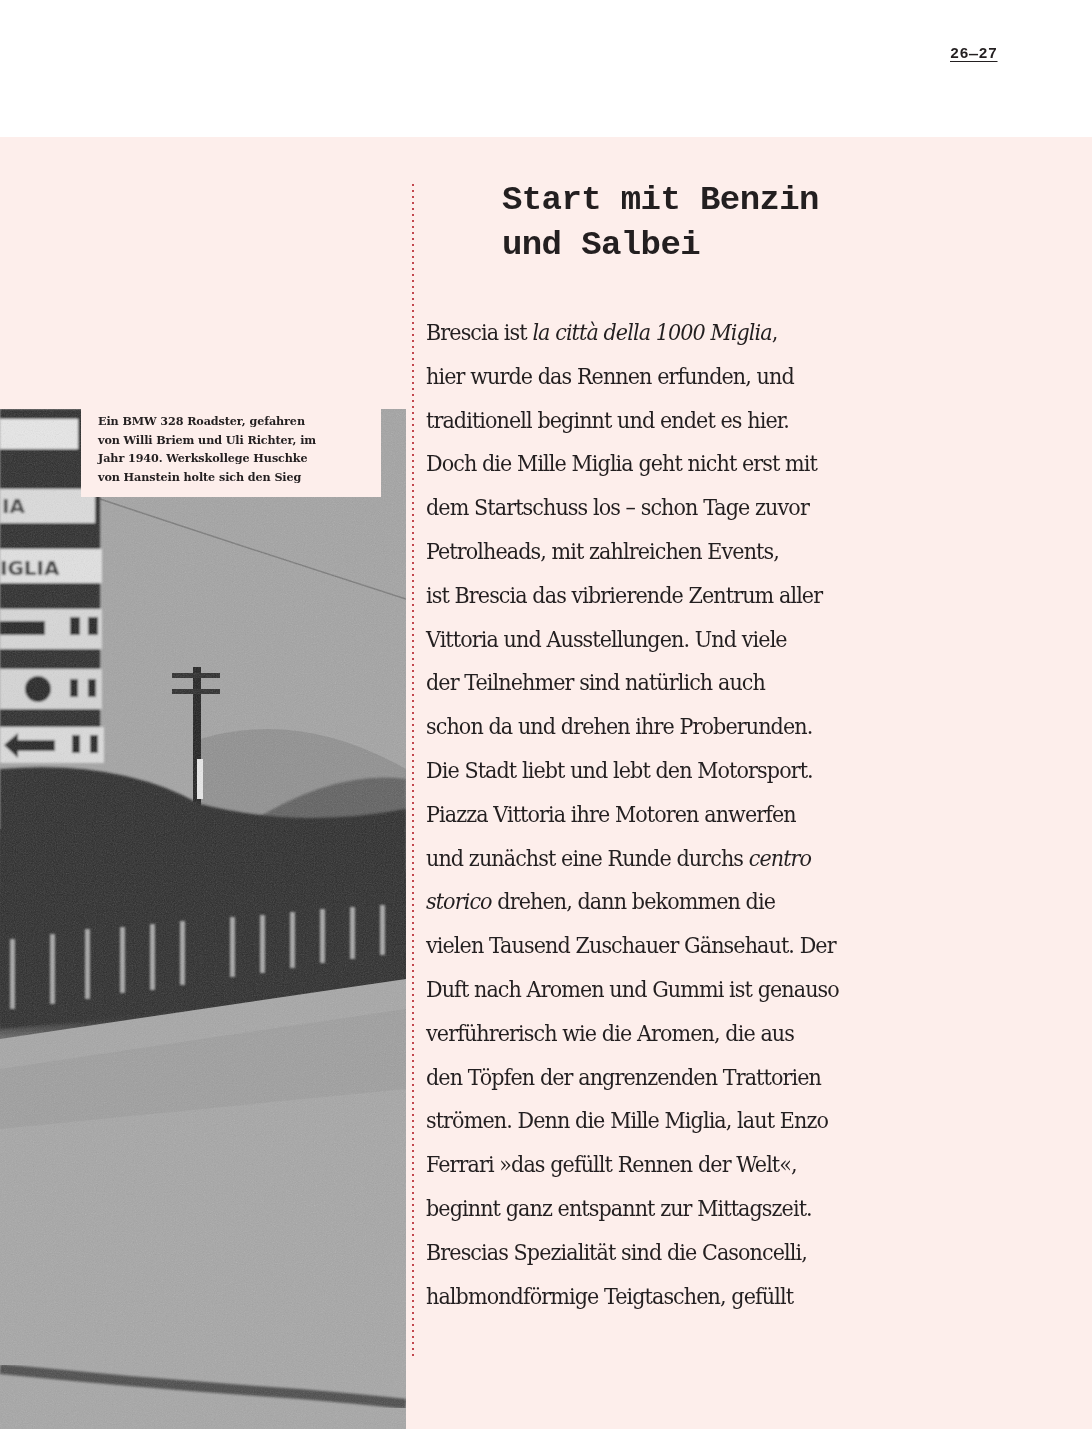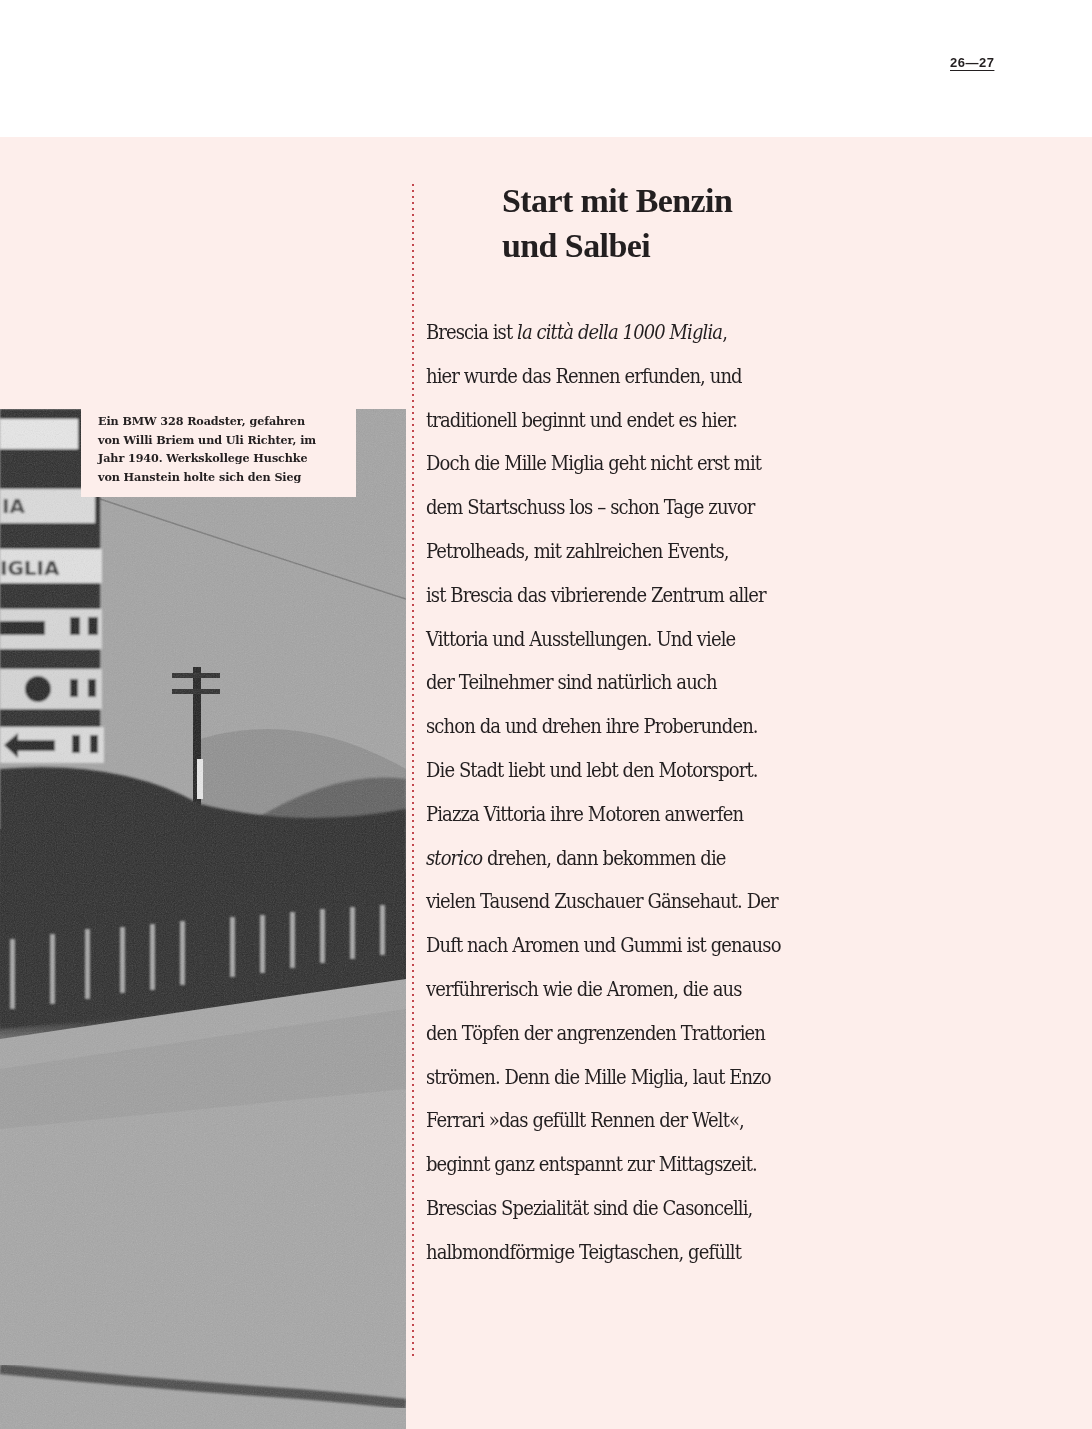--- a/index.html
+++ b/index.html
@@ -1,64 +1,64 @@
 <!DOCTYPE html>
 <html><head>
   <meta charset="utf-8">
   <style>
     * { margin: 0; padding: 0; box-sizing: border-box; }
     html, body { width: 1092px; height: 1429px; overflow: hidden; background: #ffffff; }
     body { position: relative; font-family: "DejaVu Serif", "Liberation Serif", serif; color: #231f20; }
 
     .page-number {
-      position: absolute; left: 950px; top: 55px;
-      font-family: Liberation Sans, sans-serif; font-weight: bold; font-size: 13px;
+      position: absolute; left: 950px; top: 46px;
+      font-family: Liberation Mono, monospace; font-weight: bold; font-size: 15px;
       letter-spacing: 0.5px; color: #231f20;
       text-decoration: underline; text-underline-offset: 3px;
     }
 
     .pink-band {
       position: absolute; left: 0; top: 137px; width: 1092px; height: 1292px;
       background: #fdeeeb;
     }
 
     
     .photo {
       position: absolute; left: 0; top: 409px; width: 406px; height: 1020px;
       overflow: hidden;
       background: linear-gradient(180deg, #a9a9a9 0%, #9c9c9c 28%, #8a8a8a 37%, #3a3a3a 42%, #2b2b2b 55%, #303030 60%, #707070 62%, #959595 70%, #a8a8a8 85%, #b5b5b5 100%);
     }
     .photo svg { position: absolute; left: 0; top: 0; }
 
     .caption-box {
-      position: absolute; left: 81px; top: 409px; width: 275px; height: 88px;
+      position: absolute; left: 81px; top: 409px; width: 300px; height: 88px;
       background: #fdeeeb; padding: 3px 0 15px 17px;
     }
     .caption-text {
       font-family: "DejaVu Serif", serif; font-weight: bold; font-size: 11.2px;
       line-height: 18.6px; color: #231f20; letter-spacing: -0.1px;
       white-space: pre-line;
     }
 
     .dotted-rule {
       position: absolute; left: 412px; top: 182px; width: 2px; height: 1176px;
       background-image: radial-gradient(circle, #c2474e 0.9px, transparent 1.1px);
       background-size: 2px 6px; background-repeat: repeat-y;
     }
 
     .headline {
       position: absolute; left: 502px; top: 178px; width: 420px;
-      font-family: Liberation Serif, serif; font-weight: bold; font-size: 34px;
+      font-family: Liberation Mono, monospace; font-weight: bold; font-size: 34px;
       line-height: 45px; color: #231f20; letter-spacing: -0.6px;
     }
     .headline span { display: block; }
 
     .body-text {
       position: absolute; left: 426px; top: 311px; width: 660px;
-      font-family: "DejaVu Serif", serif; font-size: 20px; line-height: 43.8px;
+      font-family: "DejaVu Serif", serif; font-size: 23px; line-height: 43.8px;
       color: #231f20; letter-spacing: -0.9px; font-stretch: condensed;
     }
     .body-text .line { display: block; white-space: nowrap; height: 43.8px; }
     .body-text em { font-style: italic; }
   </style>
 </head>
 <body>
 
 <div class="page-number">26—27</div>
 
@@ -158,20 +158,21 @@
     <span class="line"><span>traditionell beginnt und endet es hier.</span></span>
     <span class="line"><span>Doch die Mille Miglia geht nicht erst mit</span></span>
     <span class="line"><span>dem Startschuss los – schon Tage zuvor</span></span>
     <span class="line"><span>Petrolheads, mit zahlreichen Events,</span></span>
     <span class="line"><span>ist Brescia das vibrierende Zentrum aller</span></span>
     <span class="line"><span>Vittoria und Ausstellungen. Und viele</span></span>
     <span class="line"><span>der Teilnehmer sind natürlich auch</span></span>
     <span class="line"><span>schon da und drehen ihre Proberunden.</span></span>
     <span class="line"><span>Die Stadt liebt und lebt den Motorsport.</span></span>
     <span class="line"><span>Piazza Vittoria ihre Motoren anwerfen</span></span>
+    <span class="line"><span>und zunächst eine Runde durchs </span><em>centro</em></span>
     <span class="line"><em>storico</em><span> drehen, dann bekommen die</span></span>
     <span class="line"><span>vielen Tausend Zuschauer Gänsehaut. Der</span></span>
     <span class="line"><span>Duft nach Aromen und Gummi ist genauso</span></span>
     <span class="line"><span>verführerisch wie die Aromen, die aus</span></span>
     <span class="line"><span>den Töpfen der angrenzenden Trattorien</span></span>
     <span class="line"><span>strömen. Denn die Mille Miglia, laut Enzo</span></span>
     <span class="line"><span>Ferrari »das gefüllt Rennen der Welt«,</span></span>
     <span class="line"><span>beginnt ganz entspannt zur Mittagszeit.</span></span>
     <span class="line"><span>Brescias Spezialität sind die Casoncelli,</span></span>
     <span class="line"><span>halbmondförmige Teigtaschen, gefüllt</span></span>

